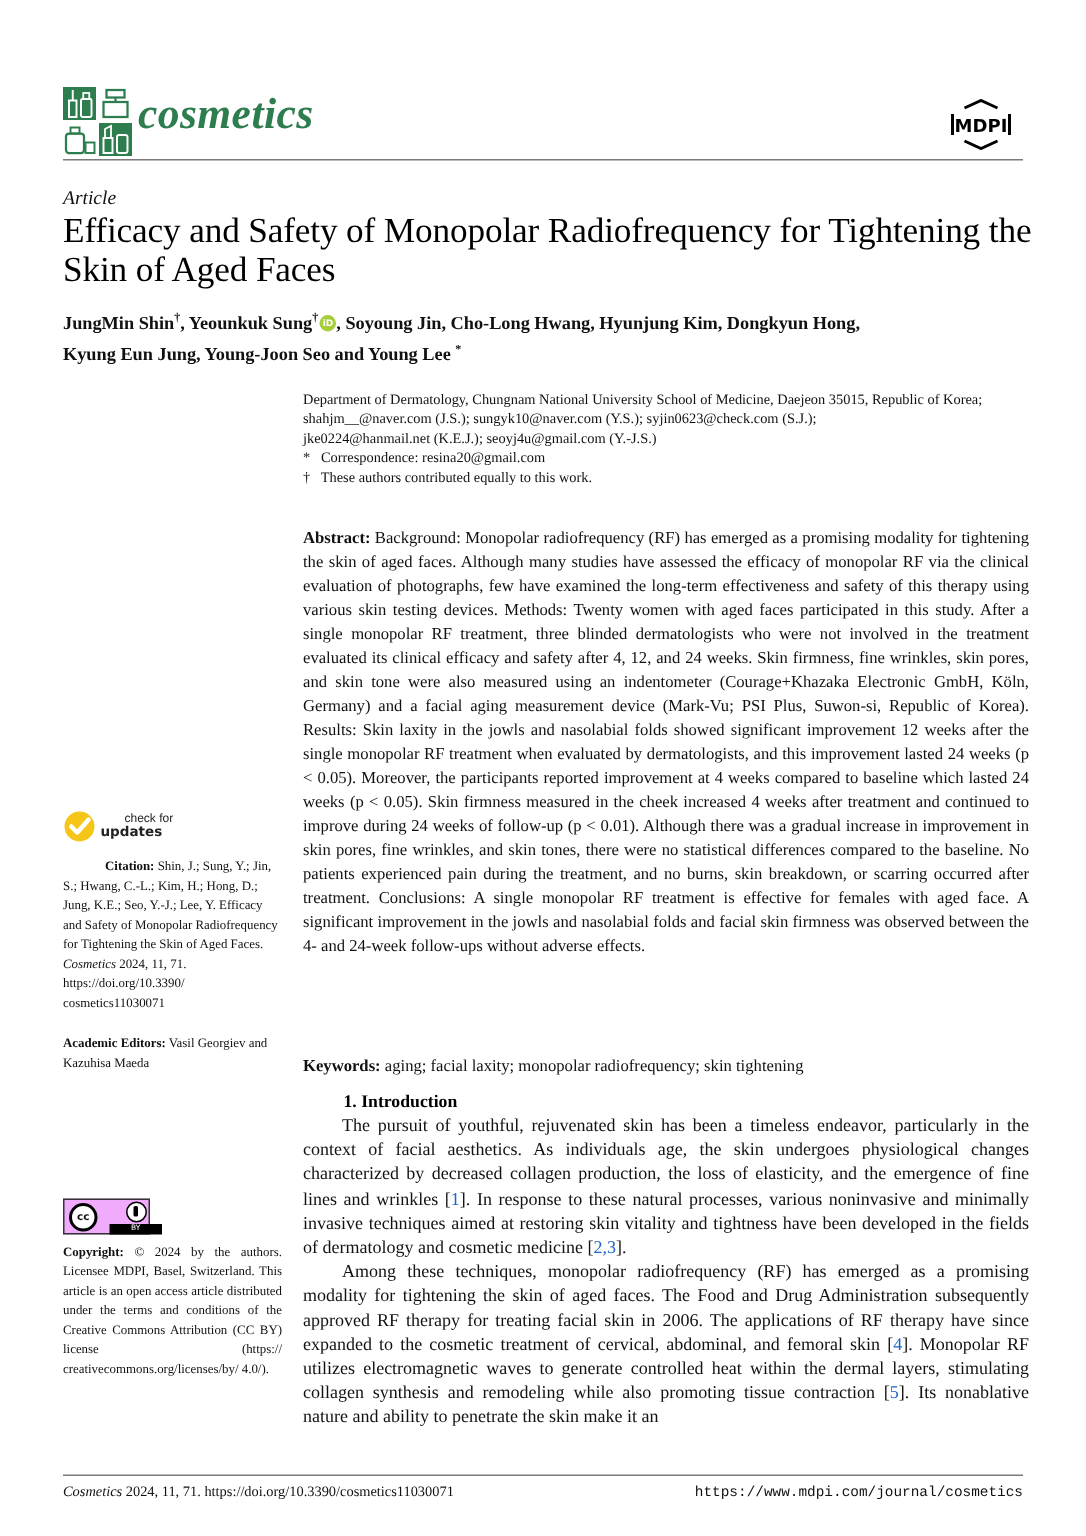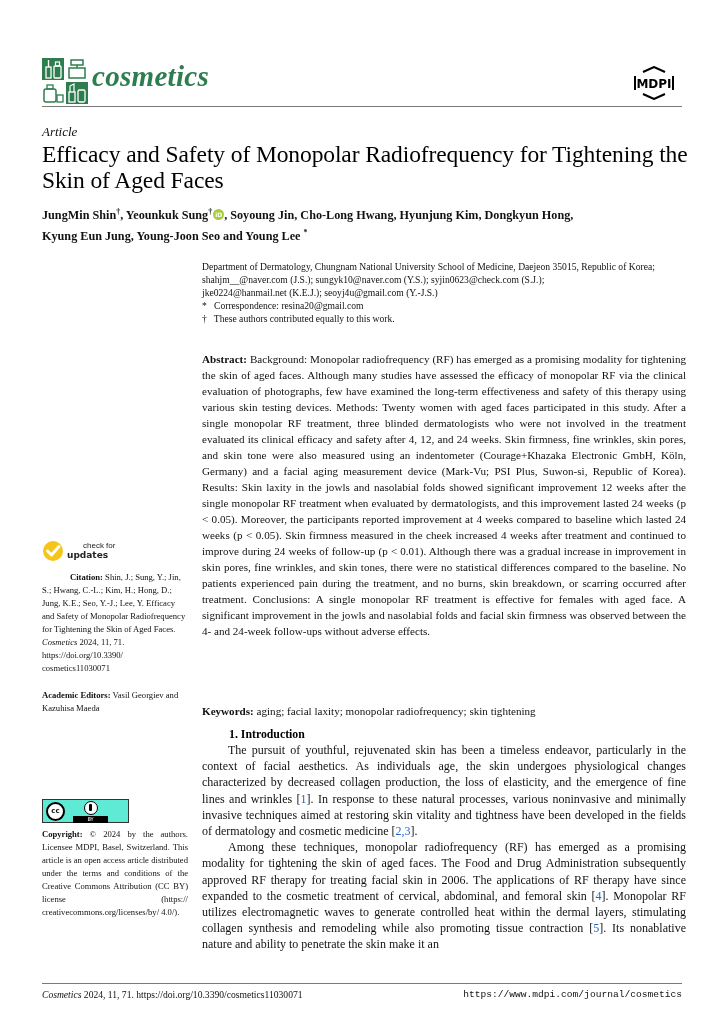--- a/index.html
+++ b/index.html
@@ -35,21 +35,21 @@
   .sidebar { position: absolute; left: 42px; width: 146px; font-family: "Liberation Serif", serif; font-size: 8.6px; line-height: 13px; color: #111; }
   .check-updates { position: absolute; left: 42px; top: 540px; width: 80px; height: 26px; }
   .check-icon { position: absolute; left: 0; top: 0; width: 22px; height: 22px; }
   .check-text1 { position: absolute; left: 41px; top: 1px; font-family: Liberation Sans, sans-serif; font-size: 8px; color: #222; }
   .check-text2 { position: absolute; left: 25px; top: 10px; font-family: "DejaVu Sans", sans-serif; font-weight: bold; font-size: 9px; color: #222; }
   .citation { top: 571px; }
   .citation .lbl { font-weight: bold; margin-left: 28px; }
   .editors { top: 689px; }
   .dates { top: 727px; }
   .dates div { line-height: 14.5px; }
-  .cc-badge { position: absolute; left: 42px; top: 799px; width: 87px; height: 24px; background: #5eead4; border: 1px solid #333; }
+  .cc-badge { position: absolute; left: 42px; top: 799px; width: 58px; height: 24px; background: #f0abfc; border: 1px solid #333; }
   .cc-badge .cc-circle { position: absolute; left: 3px; top: 2px; width: 19px; height: 19px; border-radius: 50%; background: #fff; border: 2px solid #000; font-family: "DejaVu Sans", sans-serif; font-size: 7px; font-weight: bold; line-height: 15px; text-align: center; }
   .cc-badge .by-circle { position: absolute; left: 41px; top: 1px; width: 14px; height: 14px; border-radius: 50%; background: #fff; border: 1.5px solid #000; }
   .cc-badge .by-circle::after { content: ""; position: absolute; left: 4px; top: 2px; width: 3px; height: 7px; background: #000; border-radius: 1px; }
   .cc-badge .by-strip { position: absolute; left: 30px; top: 16px; width: 35px; height: 7px; background: #000; color: #fff; font-family: "DejaVu Sans", sans-serif; font-size: 5px; text-align: center; line-height: 7px; }
   .copyright { top: 828px; text-align: justify; }
 
   
   .section-heading { position: absolute; left: 202px; top: 727px; font-family: "Liberation Serif", serif; font-weight: bold; font-size: 11.8px; color: #000; margin-left: 27px; }
   .intro { position: absolute; left: 202px; top: 742px; width: 484px; font-family: "Liberation Serif", serif; font-size: 12px; line-height: 16.2px; text-align: justify; color: #111; }
   .intro p { text-indent: 26px; }

